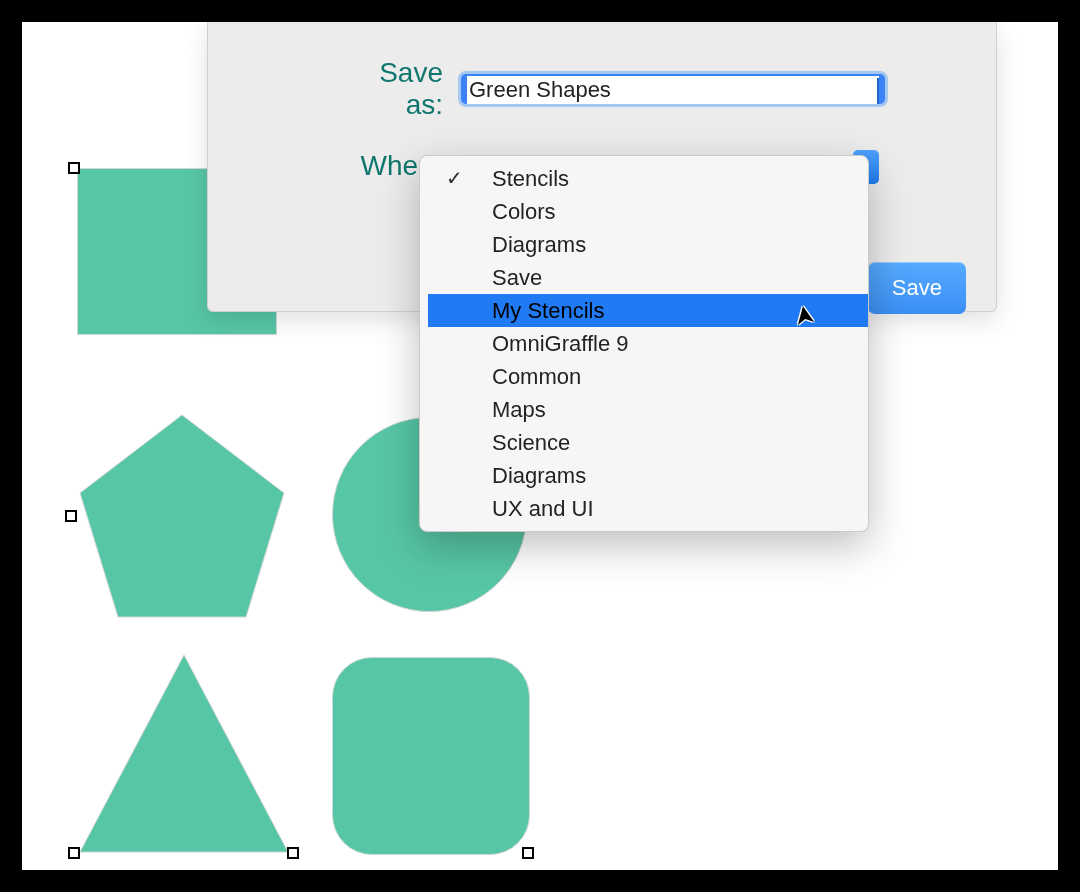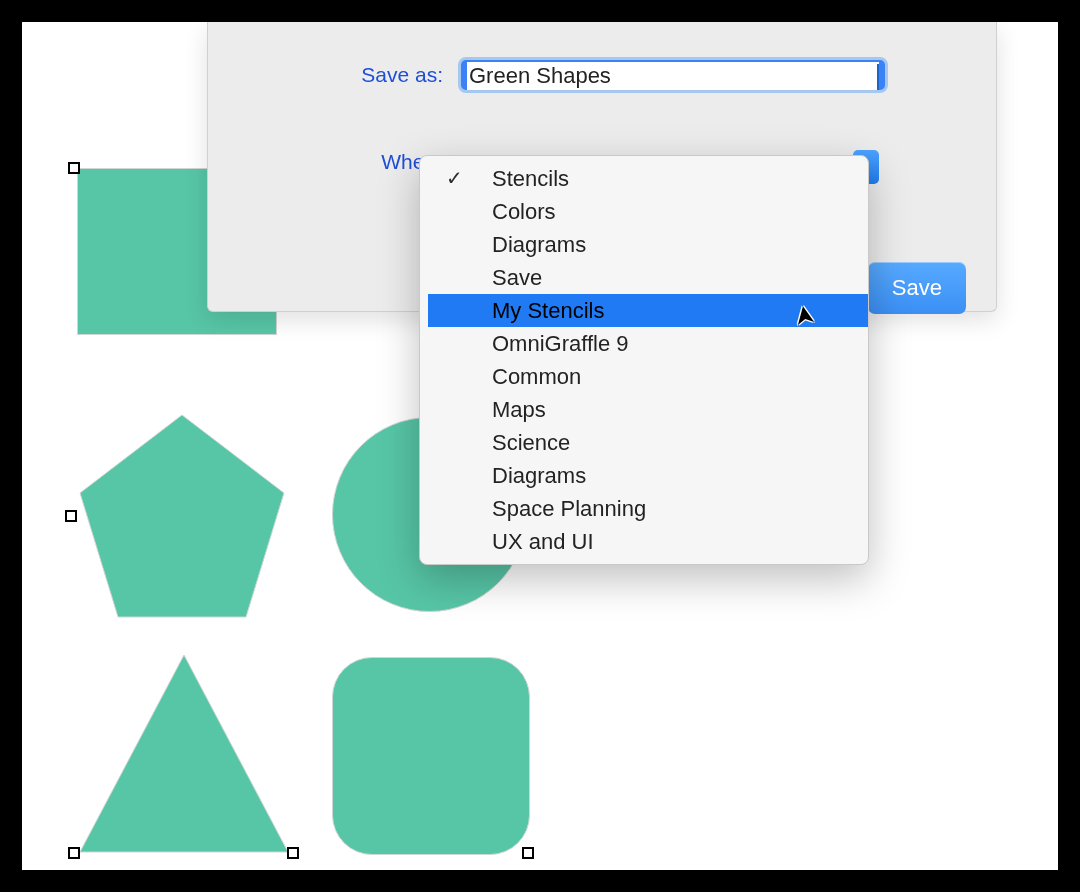--- a/index.html
+++ b/index.html
@@ -51,22 +51,22 @@
     background: #ececec;
     border: 1px solid #d0d0d0;
     border-top: none;
     border-radius: 0 0 6px 6px;
     box-shadow: 0 8px 24px rgba(0,0,0,.12);
   }
   .row { position: absolute; display: flex; align-items: center; }
   .row.saveas { left: 135px; top: 35px; }
   .row.where  { left: 135px; top: 128px; }
   .lbl {
-    font-size: 21px;
-    color: #1d4ed8;
+    font-size: 28px;
+    color: #0f766e;
     text-align: right;
     width: 100px;
     margin-right: 15px;
   }
   .filename-wrap {
     width: 430px;
     height: 36px;
     border: 3px solid #a4c8f0;
     border-radius: 8px;
     background: #3b82f6;
@@ -209,19 +209,18 @@
       <div class="item" data-checked="true">Stencils</div>
       <div class="item">Colors</div>
       <div class="item">Diagrams</div>
       <div class="item">Save</div>
       <div class="item highlight">My Stencils</div>
       <div class="item">OmniGraffle 9</div>
       <div class="item">Common</div>
       <div class="item">Maps</div>
       <div class="item">Science</div>
       <div class="item">Diagrams</div>
-      <div class="item">Space Planning</div>
       <div class="item">UX and UI</div>
     </div>
 
   <span class="cursor" style="left:772px; top:278px">➤</span>
   <style>.cursor{transform:rotate(80deg) scaleX(-1);} </style>
 </div>
 
 </body></html>

